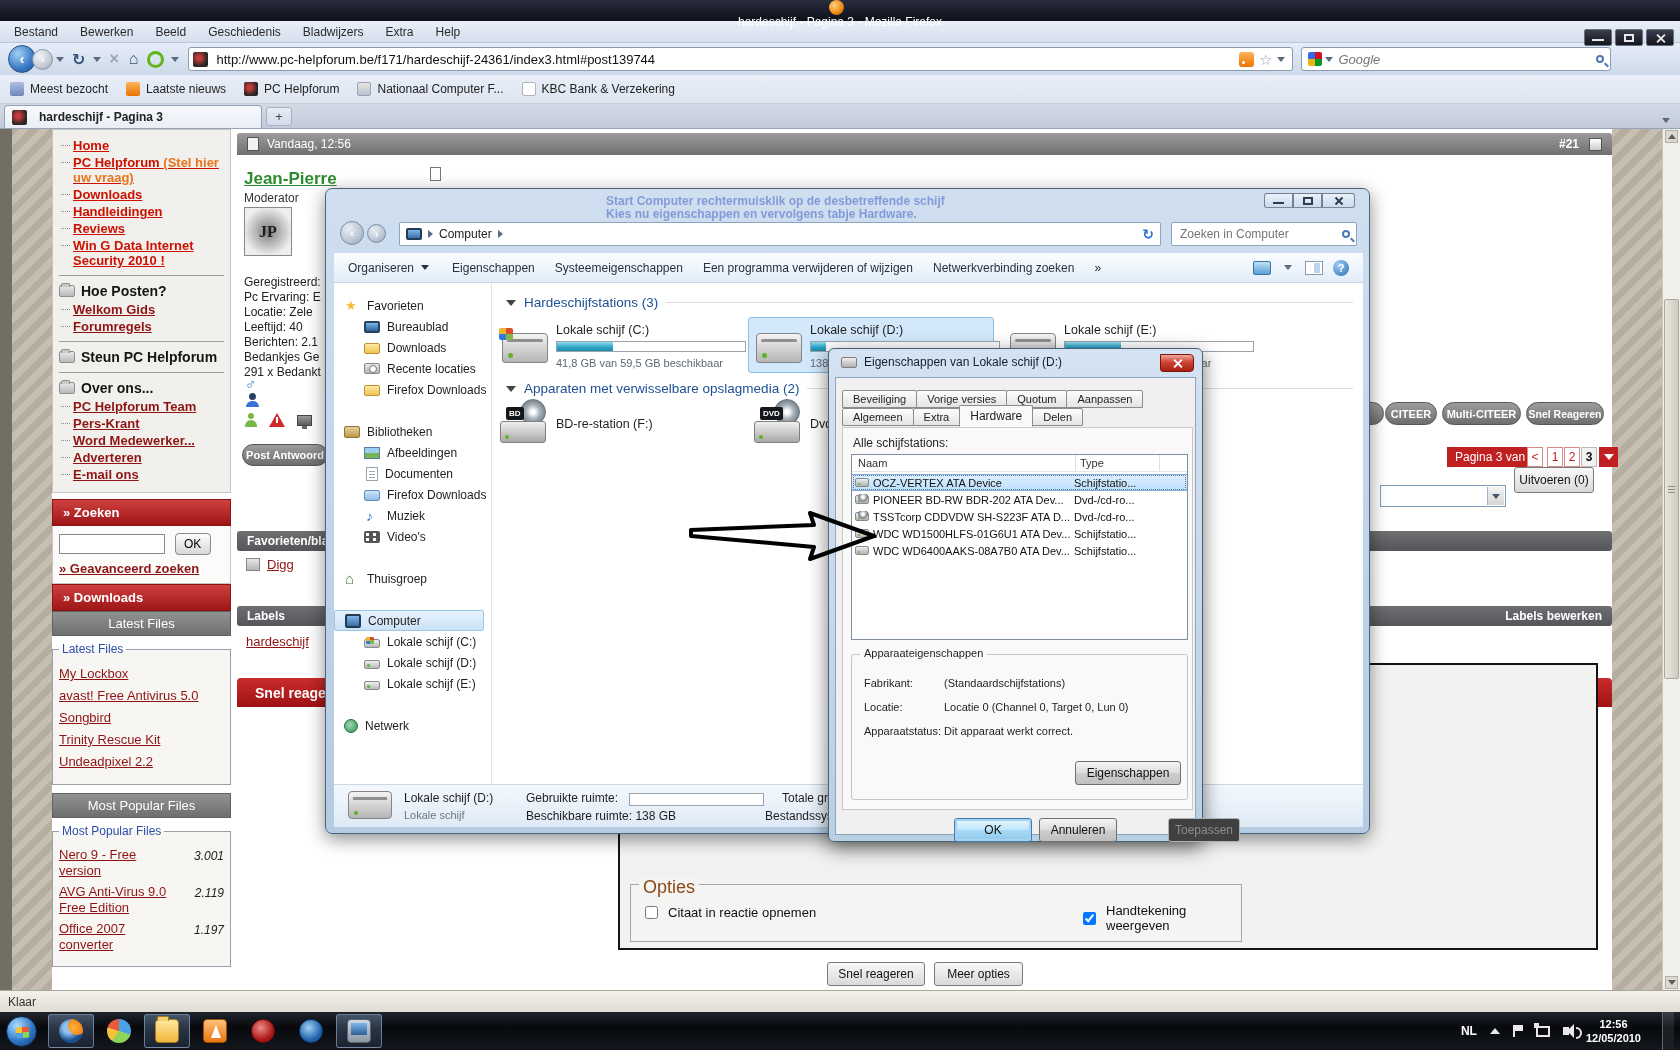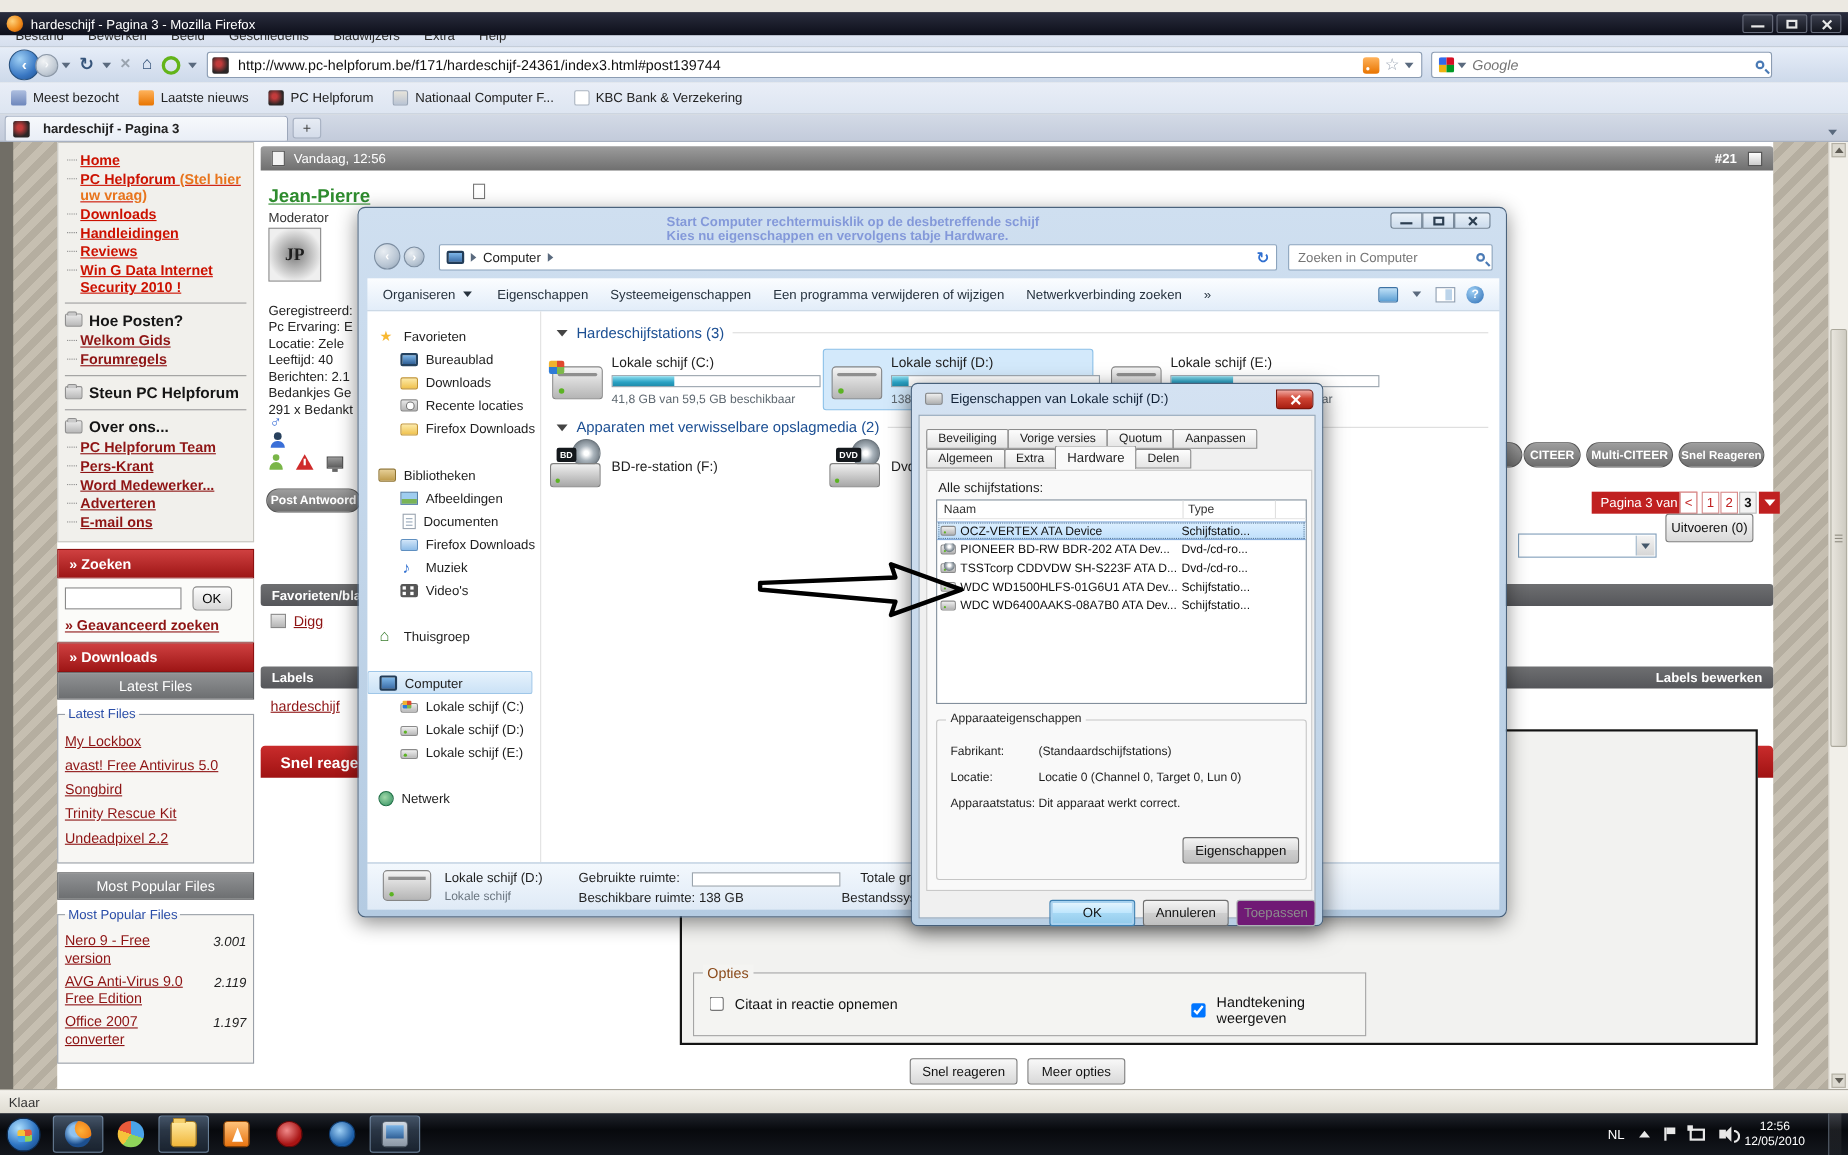--- a/index.html
+++ b/index.html
@@ -1,20 +1,20 @@
 <!DOCTYPE html>
 <html><head>
 <meta charset="utf-8">
 <style>
   html,body{margin:0;padding:0;background:#000;}
   *{box-sizing:border-box;font-family:"Liberation Sans","DejaVu Sans",sans-serif;}
   #screen{position:relative;width:1680px;height:1050px;overflow:hidden;background:#ece9e2;}
 
   
-  #titlebar{position:absolute;top:11px;left:0;right:0;height:21px;background:linear-gradient(#2a2d3e,#0d0f1a);display:flex;align-items:center;padding:0 6px;z-index:40;}
+  #titlebar{position:absolute;top:0;left:0;right:0;height:21px;background:linear-gradient(#2a2d3e,#0d0f1a);display:flex;align-items:center;padding:0 6px;z-index:40;flex-direction:column;}
   .ffav{width:15px;height:15px;border-radius:50%;background:radial-gradient(circle at 35% 35%,#ffd27a,#f08c1c 55%,#b34d00);margin-right:7px;flex:none;}
   #titletext{color:#fff;font-size:12px;}
   .winbtns{margin-left:auto;display:flex;gap:3px;}
   .wbtn{width:28px;height:17px;border:1px solid #6a6f7e;border-radius:2px;background:linear-gradient(#3a3e4d,#14161f);position:relative;}
   .wbtn i{position:absolute;background:#e8e8e8;}
   .wbtn.min i{left:7px;right:7px;bottom:4px;height:2px;}
   .wbtn.rst i{left:8px;top:4px;width:10px;height:8px;background:none;border:2px solid #e8e8e8;}
   .wbtn.cls i{left:13px;top:3px;width:2px;height:11px;transform:rotate(45deg);}
   .wbtn.cls i.b{transform:rotate(-45deg);}
 
@@ -122,21 +122,21 @@
   .pill{background:linear-gradient(#9d9d9d,#6e6e6e);border:1px solid #565656;color:#fff;font-weight:bold;font-size:11px;border-radius:12px;display:flex;align-items:center;justify-content:center;}
   #postantwoord{position:absolute;left:5px;top:315px;width:86px;height:22px;font-size:11px;}
   .dkbar{position:absolute;left:0;right:0;height:20px;background:linear-gradient(#6e6f71,#55565a);color:#fff;font-size:12px;font-weight:bold;display:flex;align-items:center;padding:0 10px;border-radius:3px;}
   .diggrow{position:absolute;left:9px;top:428px;display:flex;align-items:center;gap:7px;font-size:13px;}
   .digg-ic{width:14px;height:13px;background:linear-gradient(#e8e8e8,#b5b5b5);border:1px solid #888;}
   .diggrow a{color:#8e1414;text-decoration:underline;}
   .taglink{position:absolute;left:9px;top:505px;color:#8e1414;text-decoration:underline;font-size:13px;}
   .redbar{position:absolute;left:0;right:0;top:549px;height:29px;background:linear-gradient(#c92c2c,#a01212);color:#fff;font-weight:bold;font-size:14px;display:flex;align-items:center;padding:0 18px;border-radius:4px 4px 0 0;}
   #replybox{position:absolute;left:381px;top:534px;width:980px;height:287px;background:#f2f2f0;border:2px solid #141414;}
   #opties{position:absolute;left:391px;top:755px;width:612px;height:58px;border:1px solid #a5a5a5;background:#f4f4f2;}
-  #opties .leg{position:absolute;top:-8px;left:8px;background:#f4f4f2;padding:0 4px;font-size:13px;color:#8a4a1a;}
+  #opties .leg{position:absolute;top:-8px;left:8px;background:#f4f4f2;padding:0 4px;font-size:18px;color:#8a4a1a;}
   .cbrow{position:absolute;top:18px;display:flex;align-items:center;gap:7px;font-size:13px;color:#111;}
   .fbtn{position:absolute;height:24px;border:1px solid #7a7a7a;border-radius:3px;background:linear-gradient(#f8f8f8,#d9d9d9);font-size:12px;color:#111;display:flex;align-items:center;justify-content:center;}
   .rc-pill{position:absolute;top:273px;height:23px;padding:0 10px;}
   .pgred{position:absolute;top:318px;background:#c02020;color:#fff;font-size:12px;display:flex;align-items:center;padding:0 8px;height:20px;}
   .pgcell{position:absolute;top:318px;height:20px;width:16px;background:#fff;border:1px solid #d88a8a;color:#c02020;font-size:12px;display:flex;align-items:center;justify-content:center;}
   .pgcell.cur{background:#f2f2f2;color:#111;font-weight:bold;border-color:#bbb;}
   .pgdd{position:absolute;top:318px;left:1362px;width:19px;height:20px;background:#c02020;display:flex;align-items:center;justify-content:center;}
   .pgdd i{width:0;height:0;border-left:5px solid transparent;border-right:5px solid transparent;border-top:6px solid #fff;}
   #combo{position:absolute;left:1143px;top:356px;width:126px;height:22px;background:#fff;border:1px solid #7f9db9;}
   #combo .dd{position:absolute;right:1px;top:1px;bottom:1px;width:17px;background:linear-gradient(#f4f4f4,#d6d6d6);border-left:1px solid #9db4c8;display:flex;align-items:center;justify-content:center;}
@@ -248,21 +248,21 @@
   .drow .tp{width:84px;overflow:hidden;white-space:nowrap;padding-left:4px;}
   .drow.sel{background:linear-gradient(#dcefff,#bfdffb);outline:1px dotted #5a7a9a;outline-offset:-2px;border-top:1px solid #84acdd;border-bottom:1px solid #84acdd;}
   .ri{width:14px;height:9px;flex:none;position:relative;background:linear-gradient(#efefef,#b2b2b2);border:1px solid #8a8a8a;border-radius:2px;}
   .ri::after{content:"";position:absolute;left:2px;bottom:1px;width:2px;height:2px;border-radius:50%;background:#5cb324;}
   .ri.cd::before{content:"";position:absolute;right:0px;top:-4px;width:8px;height:8px;border-radius:50%;background:radial-gradient(circle,#fff 20%,#98a2aa 60%);border:1px solid #78828a;}
   #propbox{position:absolute;left:8px;top:226px;width:337px;height:146px;border:1px solid #c6c6c6;border-radius:3px;}
   #propbox .leg{position:absolute;top:-8px;left:8px;background:#f9f9f9;padding:0 4px;font-size:11px;color:#1e1e1e;}
   .prop{position:absolute;font-size:11px;color:#1e1e1e;white-space:nowrap;}
   .dbtn{position:absolute;height:24px;border:1px solid #707070;border-radius:3px;background:linear-gradient(#f4f4f4,#dcdcdc 50%,#cfcfcf 50%,#bfbfbf);font-size:12px;color:#111;display:flex;align-items:center;justify-content:center;}
   .dbtn.def{border-color:#3c7fb1;box-shadow:0 0 0 2px #a8d2ef inset;background:linear-gradient(#eaf6fd,#bee6fd 50%,#a7d9f5 50%,#90c9ea);}
-  .dbtn.dis{background:#701a75;border-color:#aeb2b5;color:#8d8d8d;}
+  .dbtn.dis{background:#404040;border-color:#aeb2b5;color:#8d8d8d;margin-left:44px;}
 
   #arrowsvg{position:absolute;left:688px;top:377px;z-index:9;}
 
   
   #statusbar{position:absolute;left:0;right:0;top:990px;height:22px;background:linear-gradient(#f4f2ec,#dfdcd2);border-top:1px solid #a9a69c;font-size:12px;color:#333;display:flex;align-items:center;padding:0 8px;}
   #taskbar{position:absolute;left:0;right:0;top:1012px;height:38px;background:linear-gradient(#20242c,#07090d 40%,#14171d);display:flex;align-items:center;z-index:50;}
   #orb{width:31px;height:31px;border-radius:50%;margin:0 10px 0 6px;background:radial-gradient(circle at 35% 30%,#aee0ff,#2f76c4 55%,#123c73);border:1px solid #0c2b50;position:relative;flex:none;}
   #orb::after{content:"";position:absolute;left:9px;top:10px;width:13px;height:11px;background:conic-gradient(#e85a3a 0 25%,#8fd45a 0 50%,#4aa3e8 0 75%,#f5c23a 0);border-radius:2px;transform:rotate(-3deg);}
   .tkslot{width:46px;height:34px;margin:0 1px;display:flex;align-items:center;justify-content:center;border-radius:3px;flex:none;}
   .tkslot.active{border:1px solid rgba(150,180,210,.6);background:linear-gradient(rgba(120,150,185,.45),rgba(40,60,85,.35));}
@@ -271,21 +271,21 @@
   .tk-ff::after{content:"";position:absolute;right:-3px;top:-2px;width:18px;height:18px;border-radius:50%;background:radial-gradient(circle at 30% 60%,#ffb23a,#e86000);}
   .tk-gears{border-radius:50%;background:conic-gradient(#4aa3e8 0 30%,#8fd45a 0 60%,#f5c23a 0 80%,#e85a3a 0);}
   .tk-folder{background:linear-gradient(#ffe9a0,#f0b63a);border:1px solid #a87c20;position:relative;}
   .tk-folder::before{content:"";position:absolute;top:-4px;left:1px;width:10px;height:4px;background:#f5cf6a;border:1px solid #a87c20;border-bottom:none;border-radius:2px 2px 0 0;}
   .tk-orange{background:linear-gradient(#ffc27a,#e87410);border:1px solid #9c4d08;position:relative;}
   .tk-orange::after{content:"";position:absolute;left:7px;top:5px;width:0;height:0;border-left:5px solid transparent;border-right:5px solid transparent;border-bottom:13px solid #fff;}
   .tk-red{border-radius:50%;background:radial-gradient(circle at 40% 35%,#f08a8a,#a81414 65%);border:1px solid #6e0a0a;}
   .tk-blue{border-radius:50%;background:radial-gradient(circle at 40% 35%,#9fd0f5,#1d5fa8 65%);border:1px solid #0f3c70;}
   .tk-app{background:linear-gradient(#cfd8e2,#8c98a6);border:1px solid #5a6470;position:relative;}
   .tk-app::after{content:"";position:absolute;left:3px;top:3px;right:3px;height:12px;background:linear-gradient(#7db6e8,#2f5f96);}
-  #tray{margin-left:auto;display:flex;align-items:center;gap:13px;padding-right:6px;}
+  #tray{margin-left:auto;display:flex;align-items:center;gap:13px;padding-right:6px;font-weight:bold;}
   .trtxt{color:#fff;font-size:12px;}
   .tr-up{width:0;height:0;border-left:5px solid transparent;border-right:5px solid transparent;border-bottom:6px solid #e8e8e8;}
   .tr-flag{width:10px;height:12px;position:relative;}
   .tr-flag::before{content:"";position:absolute;left:0;top:0;width:2px;height:12px;background:#e8e8e8;}
   .tr-flag::after{content:"";position:absolute;left:2px;top:0;width:8px;height:6px;background:#e8e8e8;}
   .tr-net{width:14px;height:11px;border:2px solid #e8e8e8;position:relative;}
   .tr-net::after{content:"";position:absolute;left:-4px;top:-5px;width:5px;height:5px;background:#e8e8e8;}
   .tr-spk{width:6px;height:8px;background:#e8e8e8;position:relative;margin-right:4px;}
   .tr-spk::before{content:"";position:absolute;left:4px;top:-3px;border-top:7px solid transparent;border-bottom:7px solid transparent;border-right:7px solid #e8e8e8;}
   .tr-spk::after{content:"";position:absolute;left:13px;top:0px;width:4px;height:8px;border:2px solid #e8e8e8;border-left:none;border-radius:0 8px 8px 0;}

